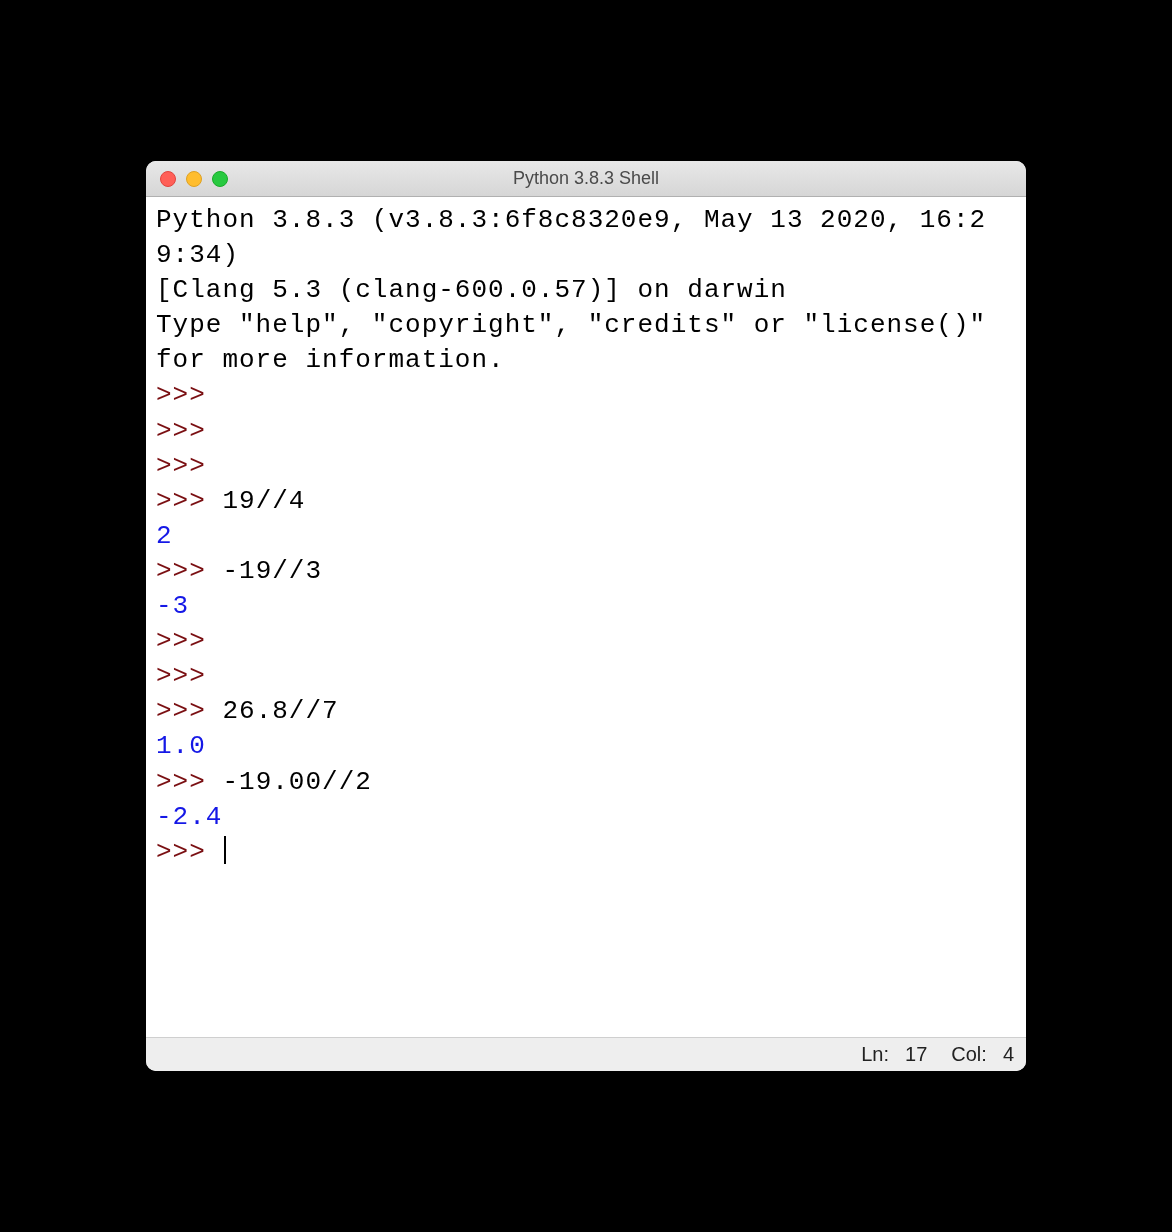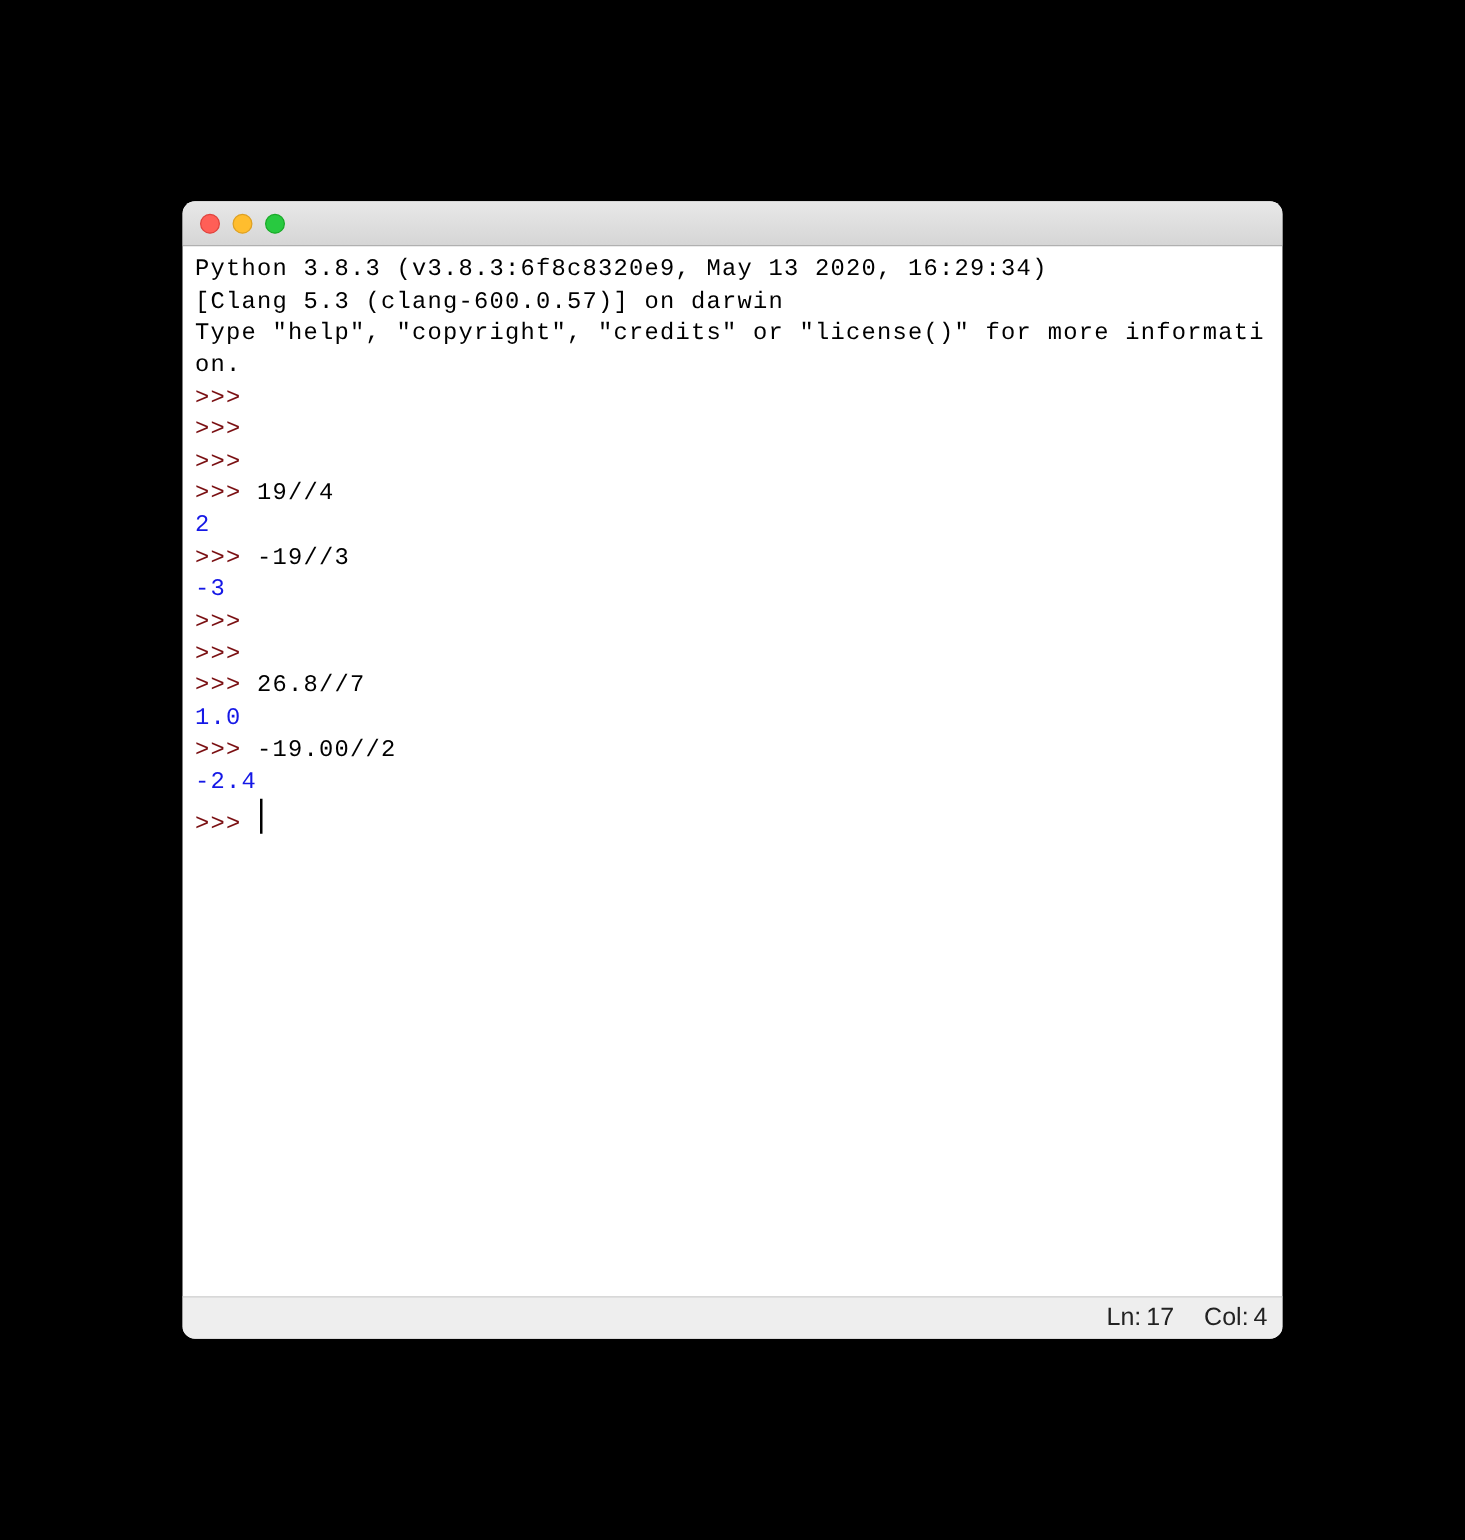--- a/index.html
+++ b/index.html
@@ -54,21 +54,21 @@
       flex: 1;
       text-align: center;
       font-size: 18px;
       color: #4a4a4a;
       font-weight: 400;
     }
     .content {
       flex: 1;
       padding: 6px 10px;
       font-family: "Menlo", "Monaco", "Courier New", monospace;
-      font-size: 19px;
+      font-size: 26px;
       line-height: 1.35;
       letter-spacing: 1px;
       color: #000000;
       white-space: pre-wrap;
       word-break: break-all;
       overflow: hidden;
     }
     .prompt { color: #7a0f12; }
     .output { color: #1518e6; }
     .cursor {
@@ -86,33 +86,34 @@
       border-top: 1px solid #cfcfcf;
       display: flex;
       justify-content: flex-end;
       align-items: center;
       padding-right: 12px;
       font-size: 20px;
       color: #222;
       flex-shrink: 0;
     }
     .statusbar .lbl { margin-left: 6px; }
-    .statusbar .val { margin-left: 4px; margin-right: 18px; }
+    .statusbar .val { margin-left: 16px; margin-right: 18px; }
     .statusbar .val:last-child { margin-right: 0; }
   </style>
 </head>
 <body>
 
 <div class="window">
   <div class="titlebar">
     <div class="traffic-lights">
       <div class="traffic-light tl-close"></div>
       <div class="traffic-light tl-min"></div>
       <div class="traffic-light tl-max"></div>
     </div>
+    <div class="title">Python 3.8.3 Shell</div>
   </div>
 
   <div class="content" id="shell-content"><span>Python 3.8.3 (v3.8.3:6f8c8320e9, May 13 2020, 16:29:34) 
 </span><span>[Clang 5.3 (clang-600.0.57)] on darwin
 </span><span>Type "help", "copyright", "credits" or "license()" for more information.
 </span><span class="prompt">&gt;&gt;&gt; </span>
 <span class="prompt">&gt;&gt;&gt; </span>
 <span class="prompt">&gt;&gt;&gt; </span>
 <span class="prompt">&gt;&gt;&gt; </span><span>19//4</span>
 <span class="output">2

